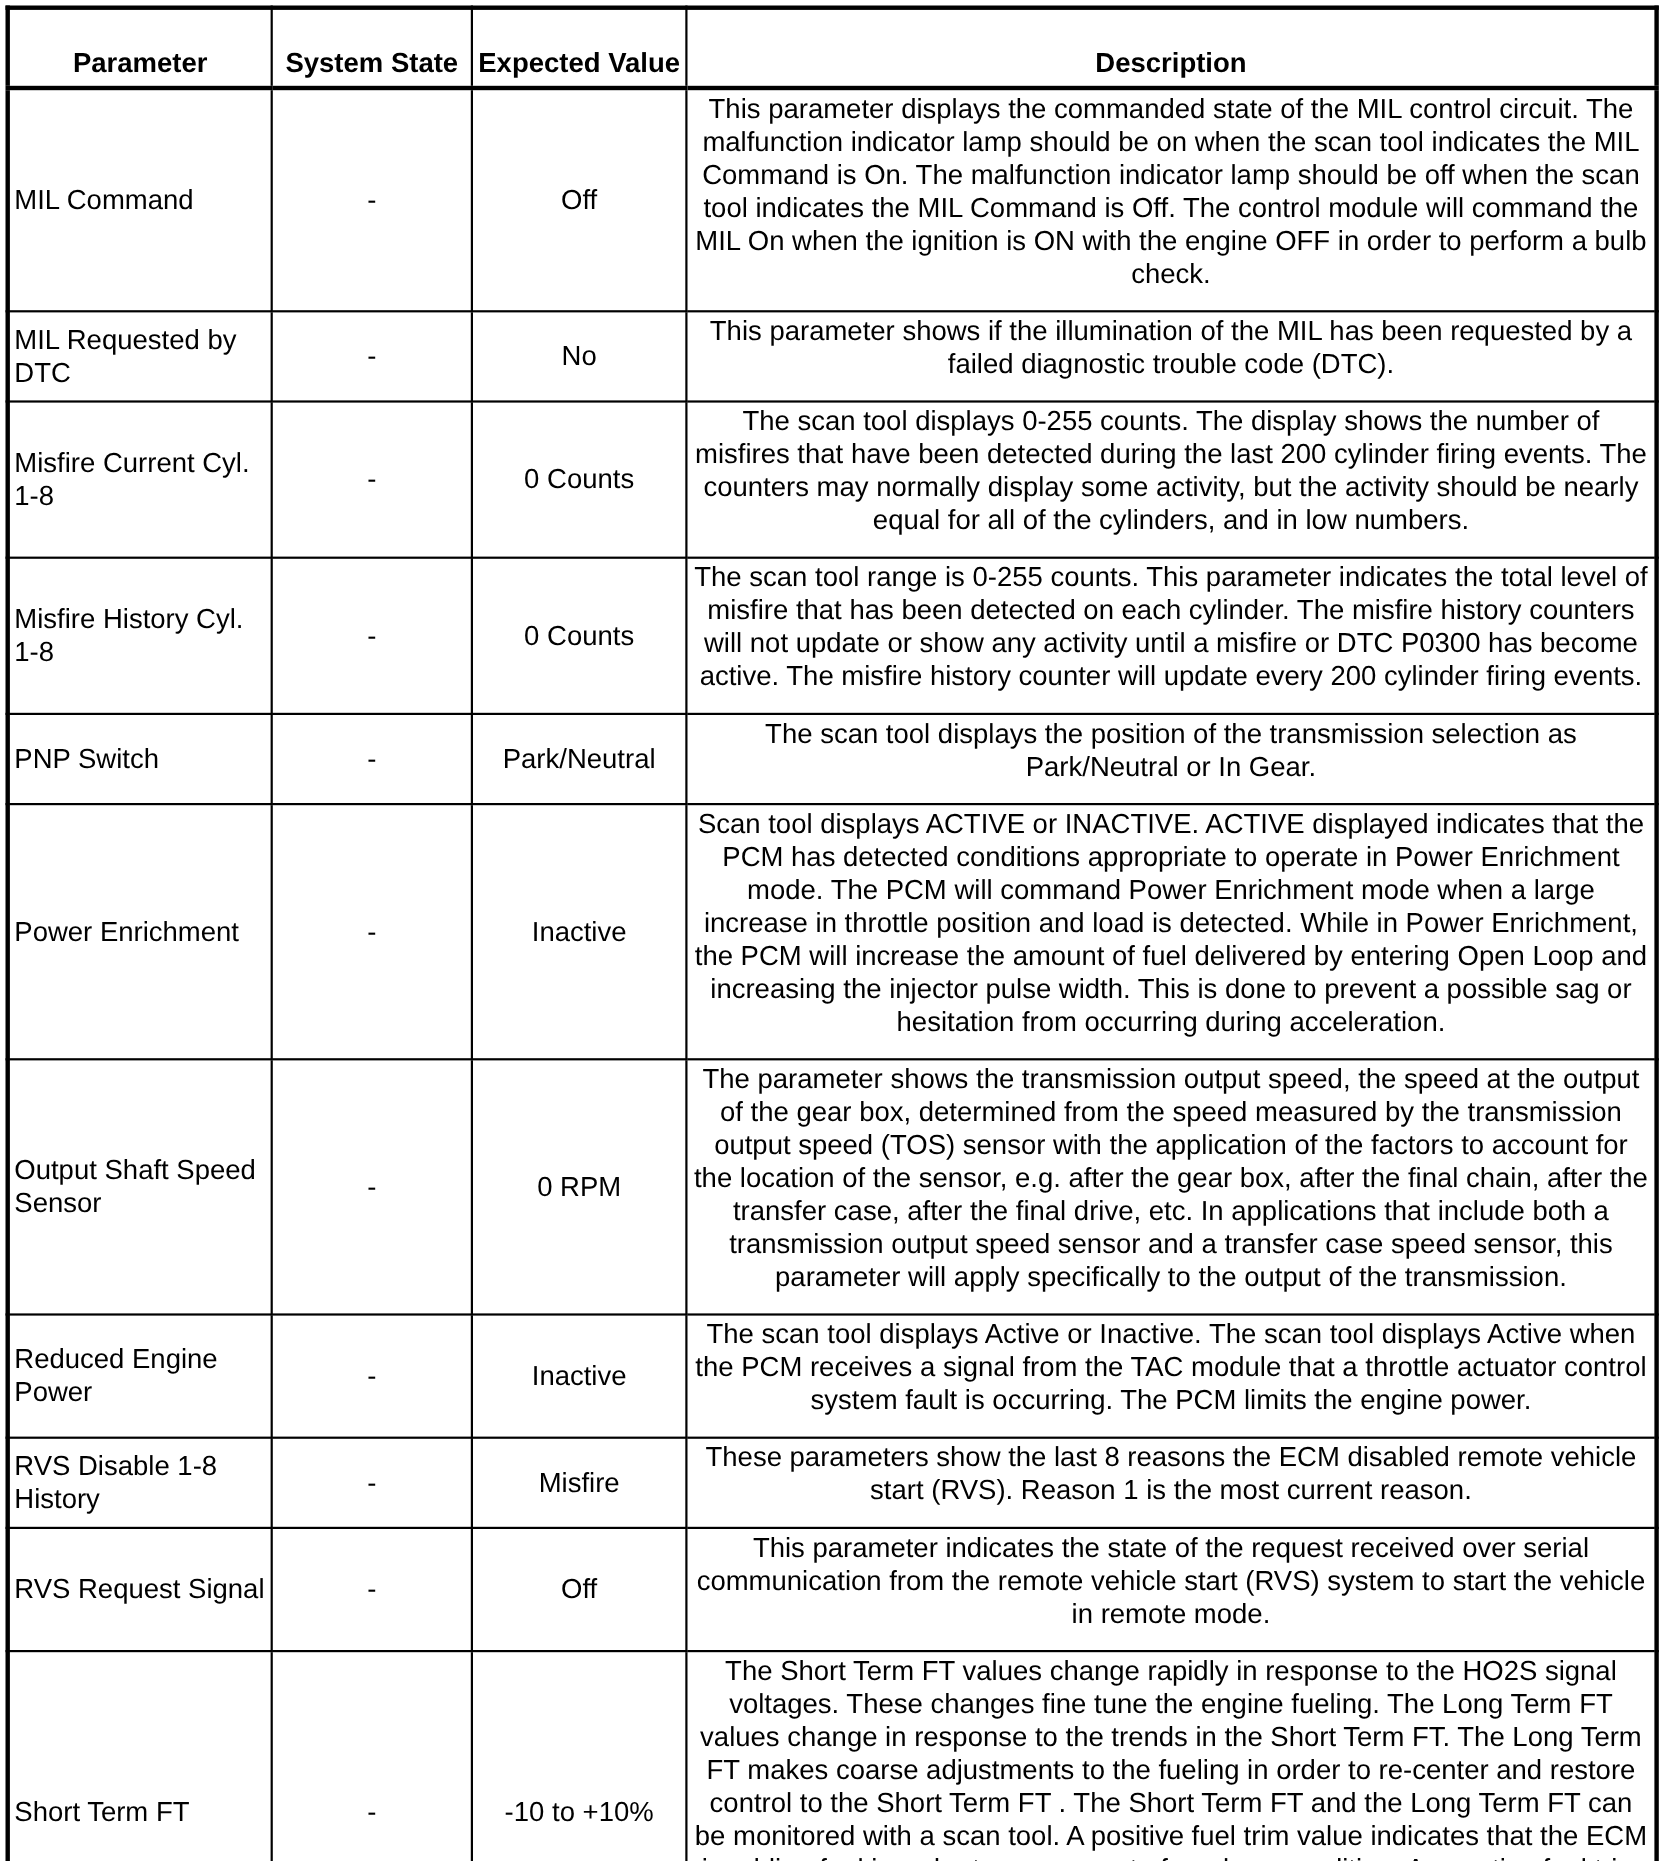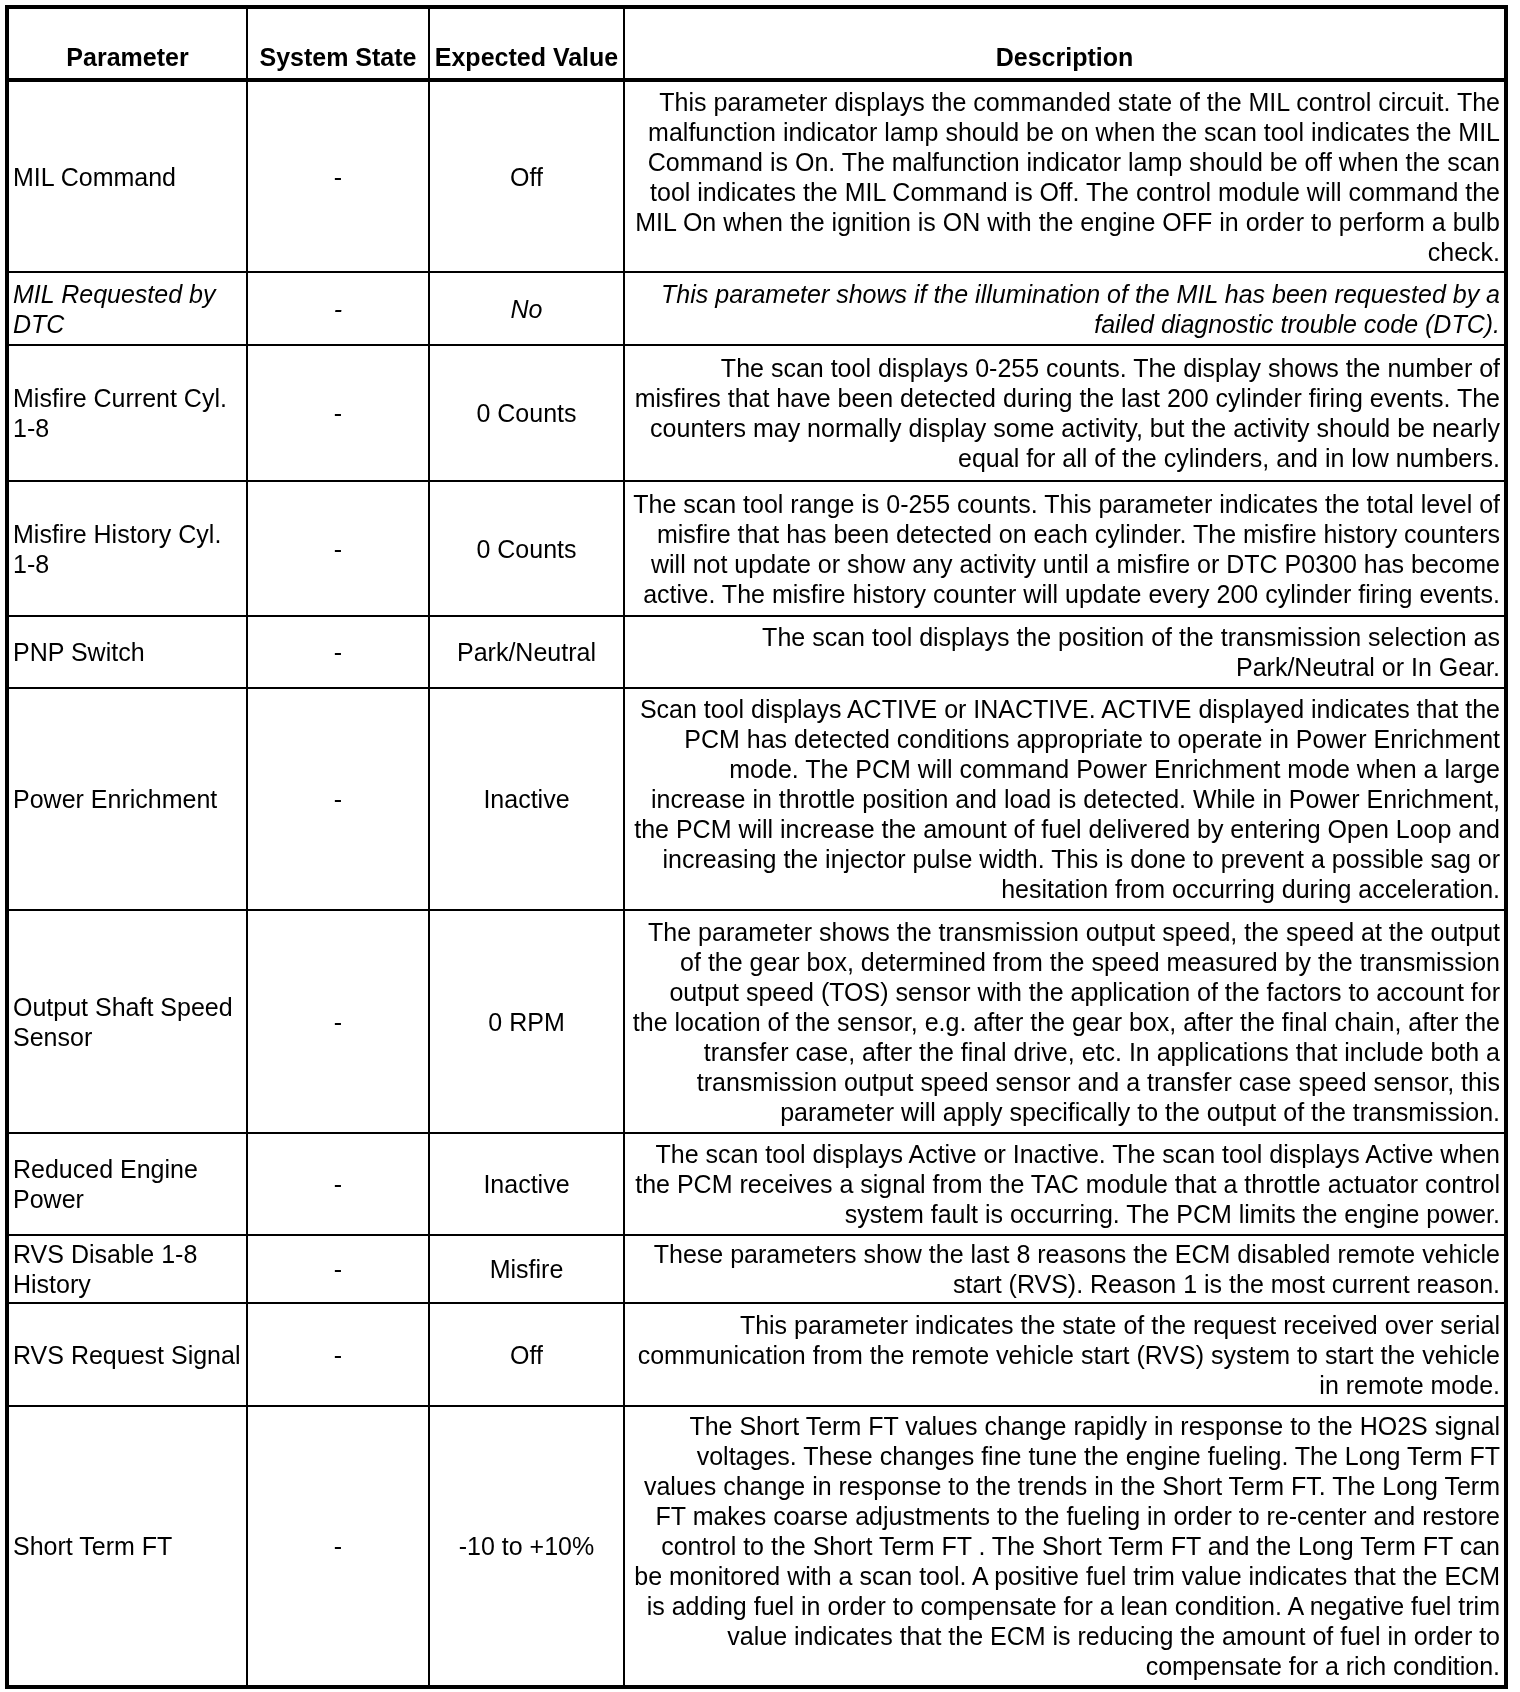--- a/index.html
+++ b/index.html
@@ -23,21 +23,21 @@
   #tbl thead th {
     font-weight: bold;
     text-align: center;
     vertical-align: bottom;
     padding-bottom: 6px;
     border-bottom: 4px solid #000;
     line-height: 29px;
   }
   #tbl td.c-param { text-align: left; }
   #tbl td.c-state, #tbl td.c-exp { text-align: center; }
-  #tbl td.c-desc { text-align: right; padding-top: 2px; padding-bottom: 2px; }
+  #tbl td.c-desc { text-align: center; padding-top: 2px; padding-bottom: 18px; }
   col.w1 { width: 240px; }
   col.w2 { width: 182px; }
   col.w3 { width: 195px; }
   col.w4 { width: auto; }
 </style>
 </head>
 <body>
 
 <table id="tbl">
   <colgroup>
@@ -54,21 +54,21 @@
       <th>Description</th>
     </tr>
   </thead>
   <tbody id="tbody">
       <tr style="height: 192px;">
     <td class="c-param">MIL Command</td>
     <td class="c-state">-</td>
     <td class="c-exp">Off</td>
     <td class="c-desc">This parameter displays the commanded state of the MIL control circuit. The malfunction indicator lamp should be on when the scan tool indicates the MIL Command is On. The malfunction indicator lamp should be off when the scan tool indicates the MIL Command is Off. The control module will command the MIL On when the ignition is ON with the engine OFF in order to perform a bulb check.</td>
   </tr>
-      <tr style="height: 73px; font-style: italic;">
+      <tr style="height: 73px;">
     <td class="c-param">MIL Requested by DTC</td>
     <td class="c-state">-</td>
     <td class="c-exp">No</td>
     <td class="c-desc">This parameter shows if the illumination of the MIL has been requested by a failed diagnostic trouble code (DTC).</td>
   </tr>
       <tr style="height: 136px;">
     <td class="c-param">Misfire Current Cyl. 1-8</td>
     <td class="c-state">-</td>
     <td class="c-exp">0 Counts</td>
     <td class="c-desc">The scan tool displays 0-255 counts. The display shows the number of misfires that have been detected during the last 200 cylinder firing events. The counters may normally display some activity, but the activity should be nearly equal for all of the cylinders, and in low numbers.</td>

